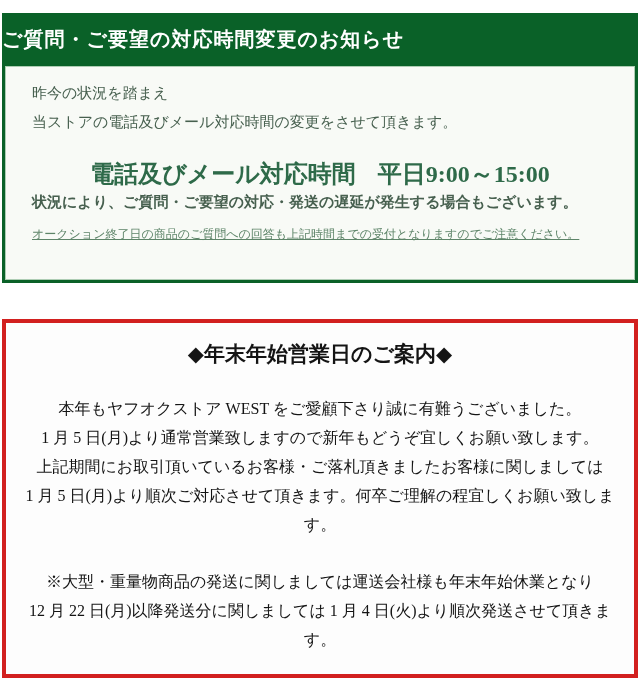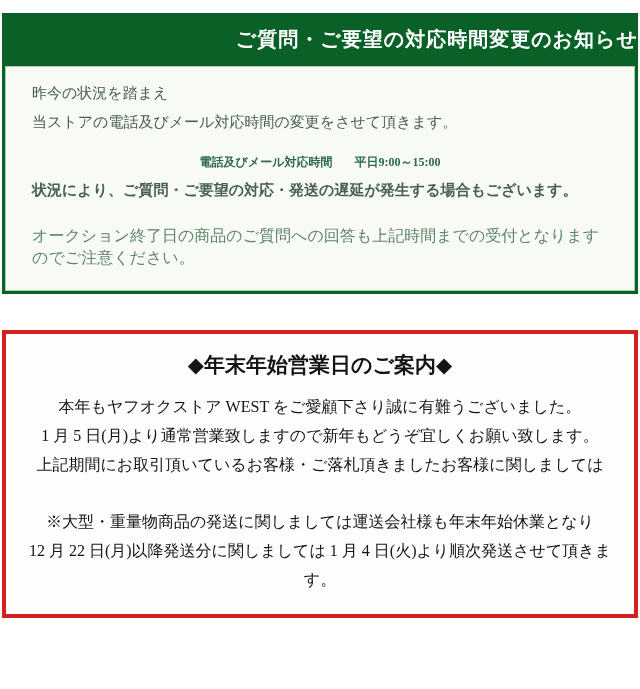--- a/index.html
+++ b/index.html
@@ -21,70 +21,71 @@
     overflow:hidden;
     position:relative;
   }
   
   .green-panel{
     margin:13px 2px 0 2px;
   }
   .green-header{
     background:var(--green-dark);
     height:53px;
-    display:flex;align-items:center;justify-content:flex-end;
+    display:flex;align-items:center;justify-content:flex-start;
     color:#ffffff;
     font-size:20px;
     font-weight:bold;
     letter-spacing:1px;
   }
   .green-body{
     border:3px solid var(--green-dark);
     border-top:none;
     background:var(--green-body-bg);
     box-shadow:inset 0 0 0 1px var(--green-inner);
-    padding:13px 27px 22px 27px;
+    padding:13px 27px 35px 27px;
     color:var(--green-text);
   }
   .green-body .para{
     font-size:15px;
     line-height:29px;
     margin:0;
   }
   .hours-line{
-    margin:11px 0 0 0;
+    margin:23px 0 0 0;
     height:28px;
     line-height:28px;
     text-align:center;
-    font-size:12px;
+    font-size:24px;
     font-weight:bold;
     color:var(--hours-text);
   }
   .hours-gap{display:inline-block;width:22px;}
   .para-2{margin-top:18px;font-weight:bold;}
   .footnote{
-    margin:20px 0 0 0;
-    font-size:16px;
+    margin:6px 0 0 0;
+    font-size:12px;
     line-height:22px;
     color:var(--footnote-text);
+    text-decoration:underline;
   }
   
   .red-panel{
     margin:36px 2px 0 2px;
     border:4px solid var(--red-border);
     background:var(--red-bg);
     color:var(--red-text);
     padding:14px 10px 20px 10px;
     text-align:center;
   }
   .red-title{
     font-size:21px;
     font-weight:bold;
     line-height:34px;
-    margin:0 0 10px 0;
+    margin:0 0 23px 0;
   }
   .red-lines{margin-top:6px;}
   .red-line{
     font-size:16px;
     line-height:29px;
   }
   .blank-line{height:28px;}
 </style>
 </head>
 <body>
@@ -107,17 +108,18 @@
     <p class="footnote">オークション終了日の商品のご質問への回答も上記時間までの受付となりますのでご注意ください。</p>
   </div>
 </div>
 
 <div class="red-panel">
   <div class="red-title">◆年末年始営業日のご案内◆</div>
   <div class="red-lines">
     <div class="red-line">本年もヤフオクストア WEST をご愛顧下さり誠に有難うございました。</div>
     <div class="red-line">1 月 5 日(月)より通常営業致しますので新年もどうぞ宜しくお願い致します。</div>
     <div class="red-line">上記期間にお取引頂いているお客様・ご落札頂きましたお客様に関しましては</div>
+    <div class="red-line">1 月 5 日(月)より順次ご対応させて頂きます。何卒ご理解の程宜しくお願い致します。</div>
     <div class="blank-line"></div>
     <div class="red-line">※大型・重量物商品の発送に関しましては運送会社様も年末年始休業となり</div>
     <div class="red-line">12 月 22 日(月)以降発送分に関しましては 1 月 4 日(火)より順次発送させて頂きます。</div>
   </div>
 </div>
 
 </body></html>

